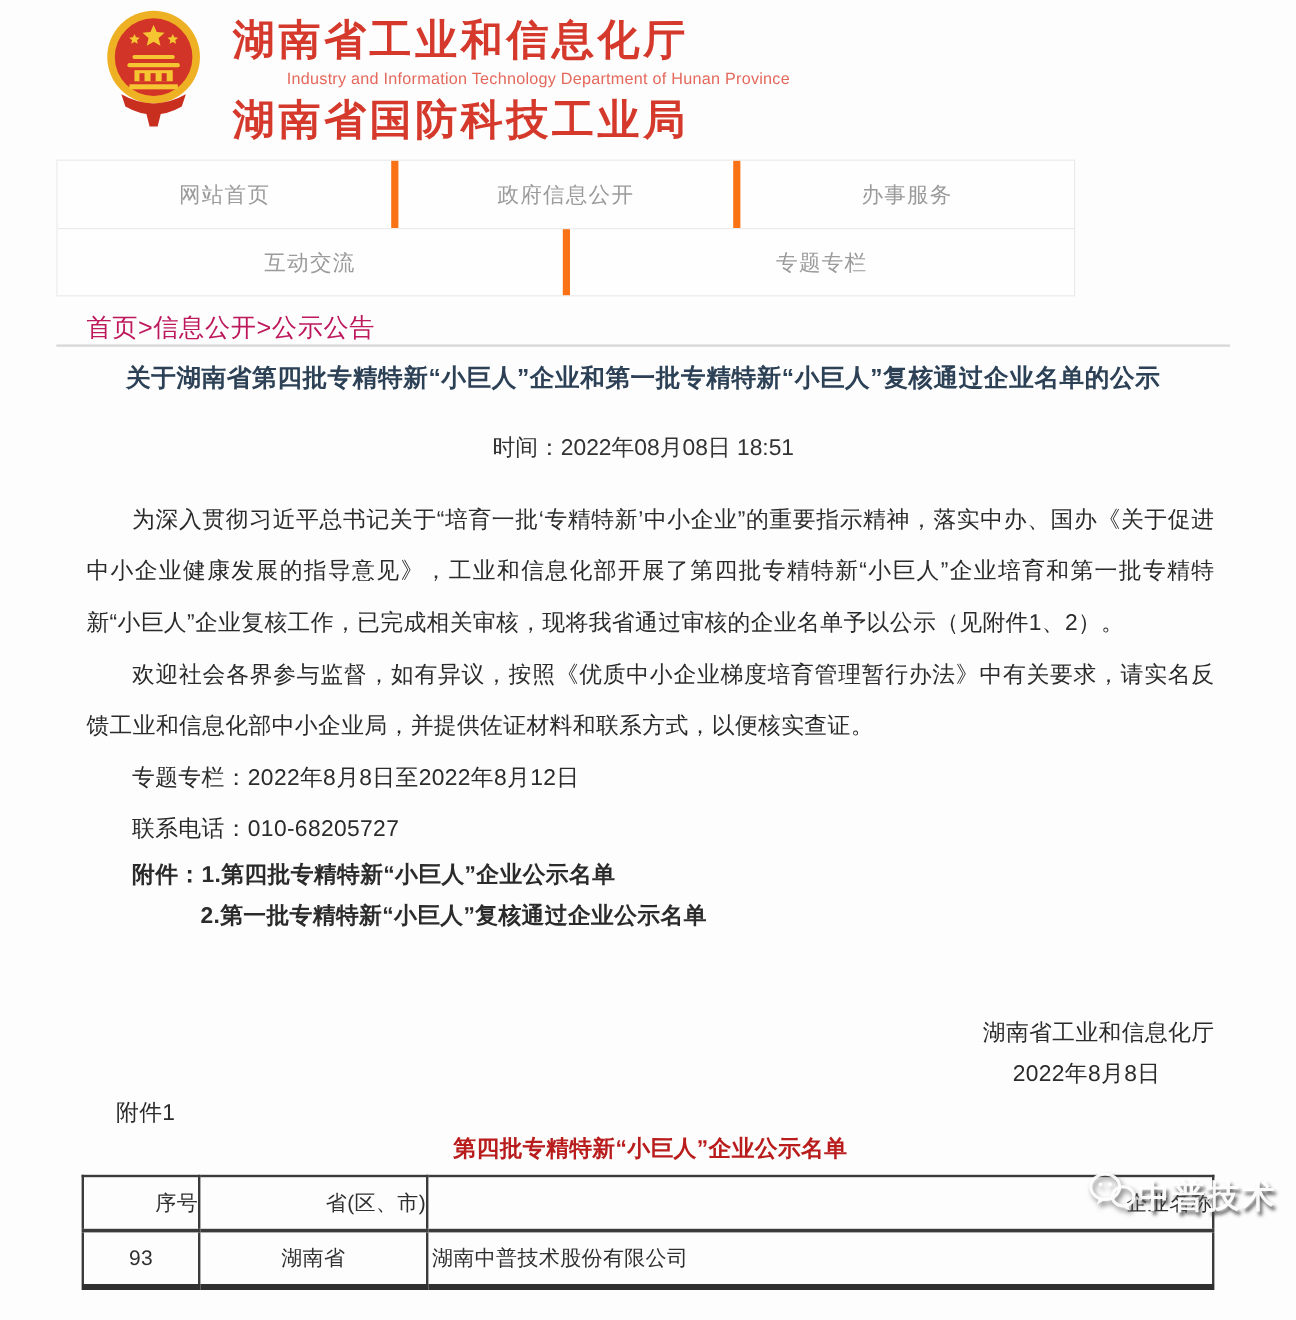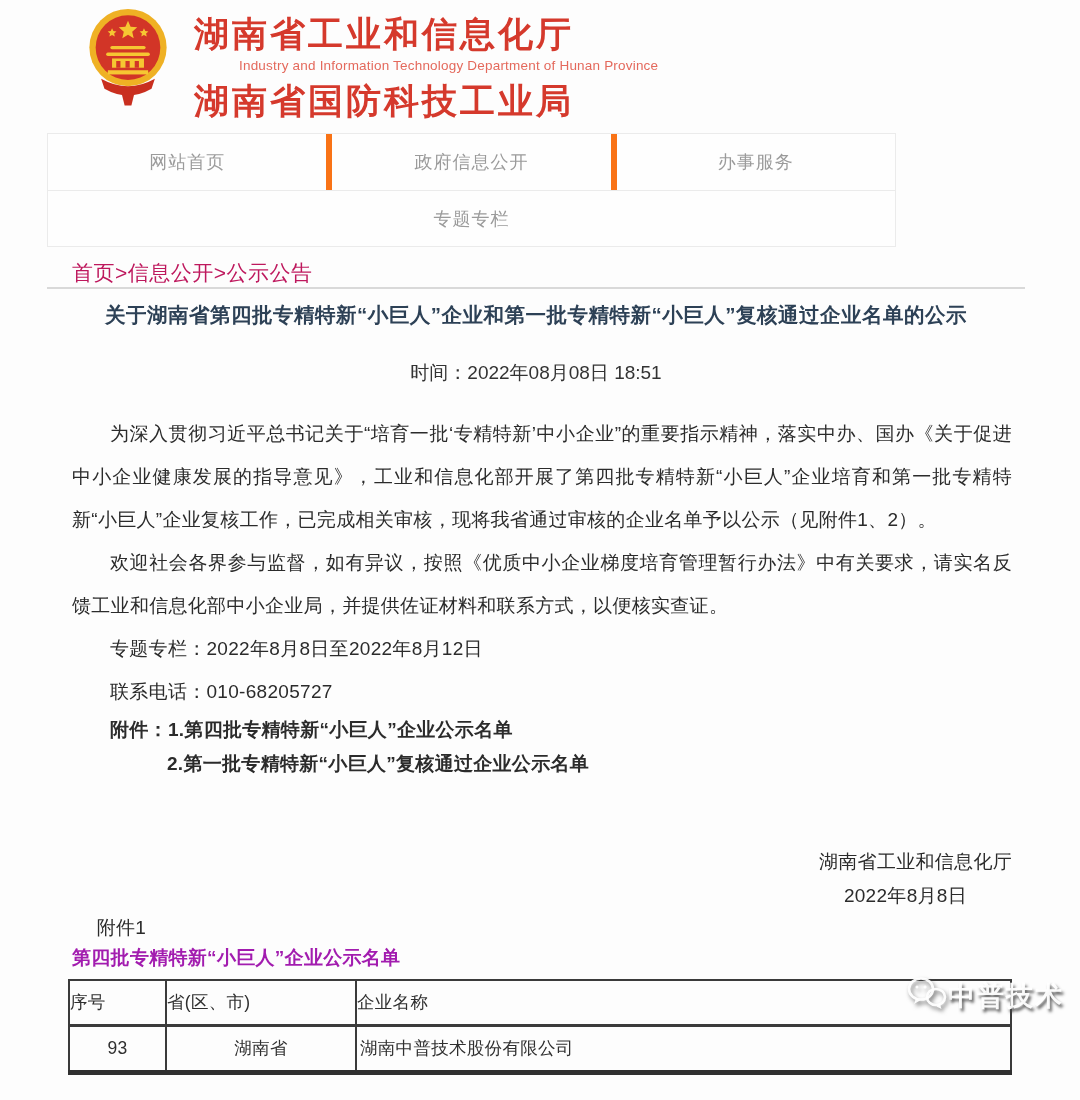--- a/index.html
+++ b/index.html
@@ -51,30 +51,30 @@
   }
   .article-body p { margin:0; }
   .p-indent { text-indent:2em; }
   .attachments { line-height:34px;font-weight:bold; }
   .att-line1 { text-indent:2em; }
   .att-line2 { text-indent:5em; margin-top:8px; }
   .signature { margin-top:64px; text-align:right; line-height:34px; }
   .sig-org { padding-right:0px; }
   .sig-date { padding-right:45px; margin-top:10px; }
   .attachment-label { margin-top:0px; line-height:30px; text-indent:1.3em; }
-  .table-title { margin-top:2px; font-weight:700; font-size:19px; color:#a21caf; line-height:30px; }
+  .table-title { margin-top:2px; text-align:center; font-weight:700; font-size:19px; color:#b91c1c; line-height:30px; }
 
   
   .list-table {
     margin-top:6px; margin-left:-4px;
     width:944px; border-collapse:collapse;
     font-size:17.5px; color:#2f2f2f;
   }
   .list-table th, .list-table td { border:2px solid #3b3b3b; font-weight:400; }
-  .list-table thead th { height:37px; text-align:left; border-bottom:3px solid #3b3b3b; }
+  .list-table thead th { height:37px; text-align:right; border-bottom:3px solid #3b3b3b; }
   .list-table tbody td { height:32px; text-align:center; border-bottom:5px solid #303030; }
   .list-table td.cell-left { text-align:left; padding-left:3px; }
   .col-no { width:97px; }
   .col-prov { width:190px; }
 
   
   .watermark {
     position:absolute; top:976px; right:16px;
     display:flex; align-items:center; gap:0;
     pointer-events:none;
@@ -120,20 +120,21 @@
     </div>
   </div>
 
   <div class="main-nav">
     <div class="nav-row">
       <div class="nav-cell">网站首页</div>
       <div class="nav-cell">政府信息公开</div>
       <div class="nav-cell">办事服务</div>
     </div>
     <div class="nav-row">
+      <div class="nav-cell">互动交流</div>
       <div class="nav-cell">专题专栏</div>
     </div>
   </div>
 
   <div class="breadcrumb">首页&gt;信息公开&gt;公示公告</div>
   <div class="crumb-divider"></div>
 
   <div class="article-title">关于湖南省第四批专精特新“小巨人”企业和第一批专精特新“小巨人”复核通过企业名单的公示</div>
   <div class="article-time">时间：2022年08月08日 18:51</div>
 

